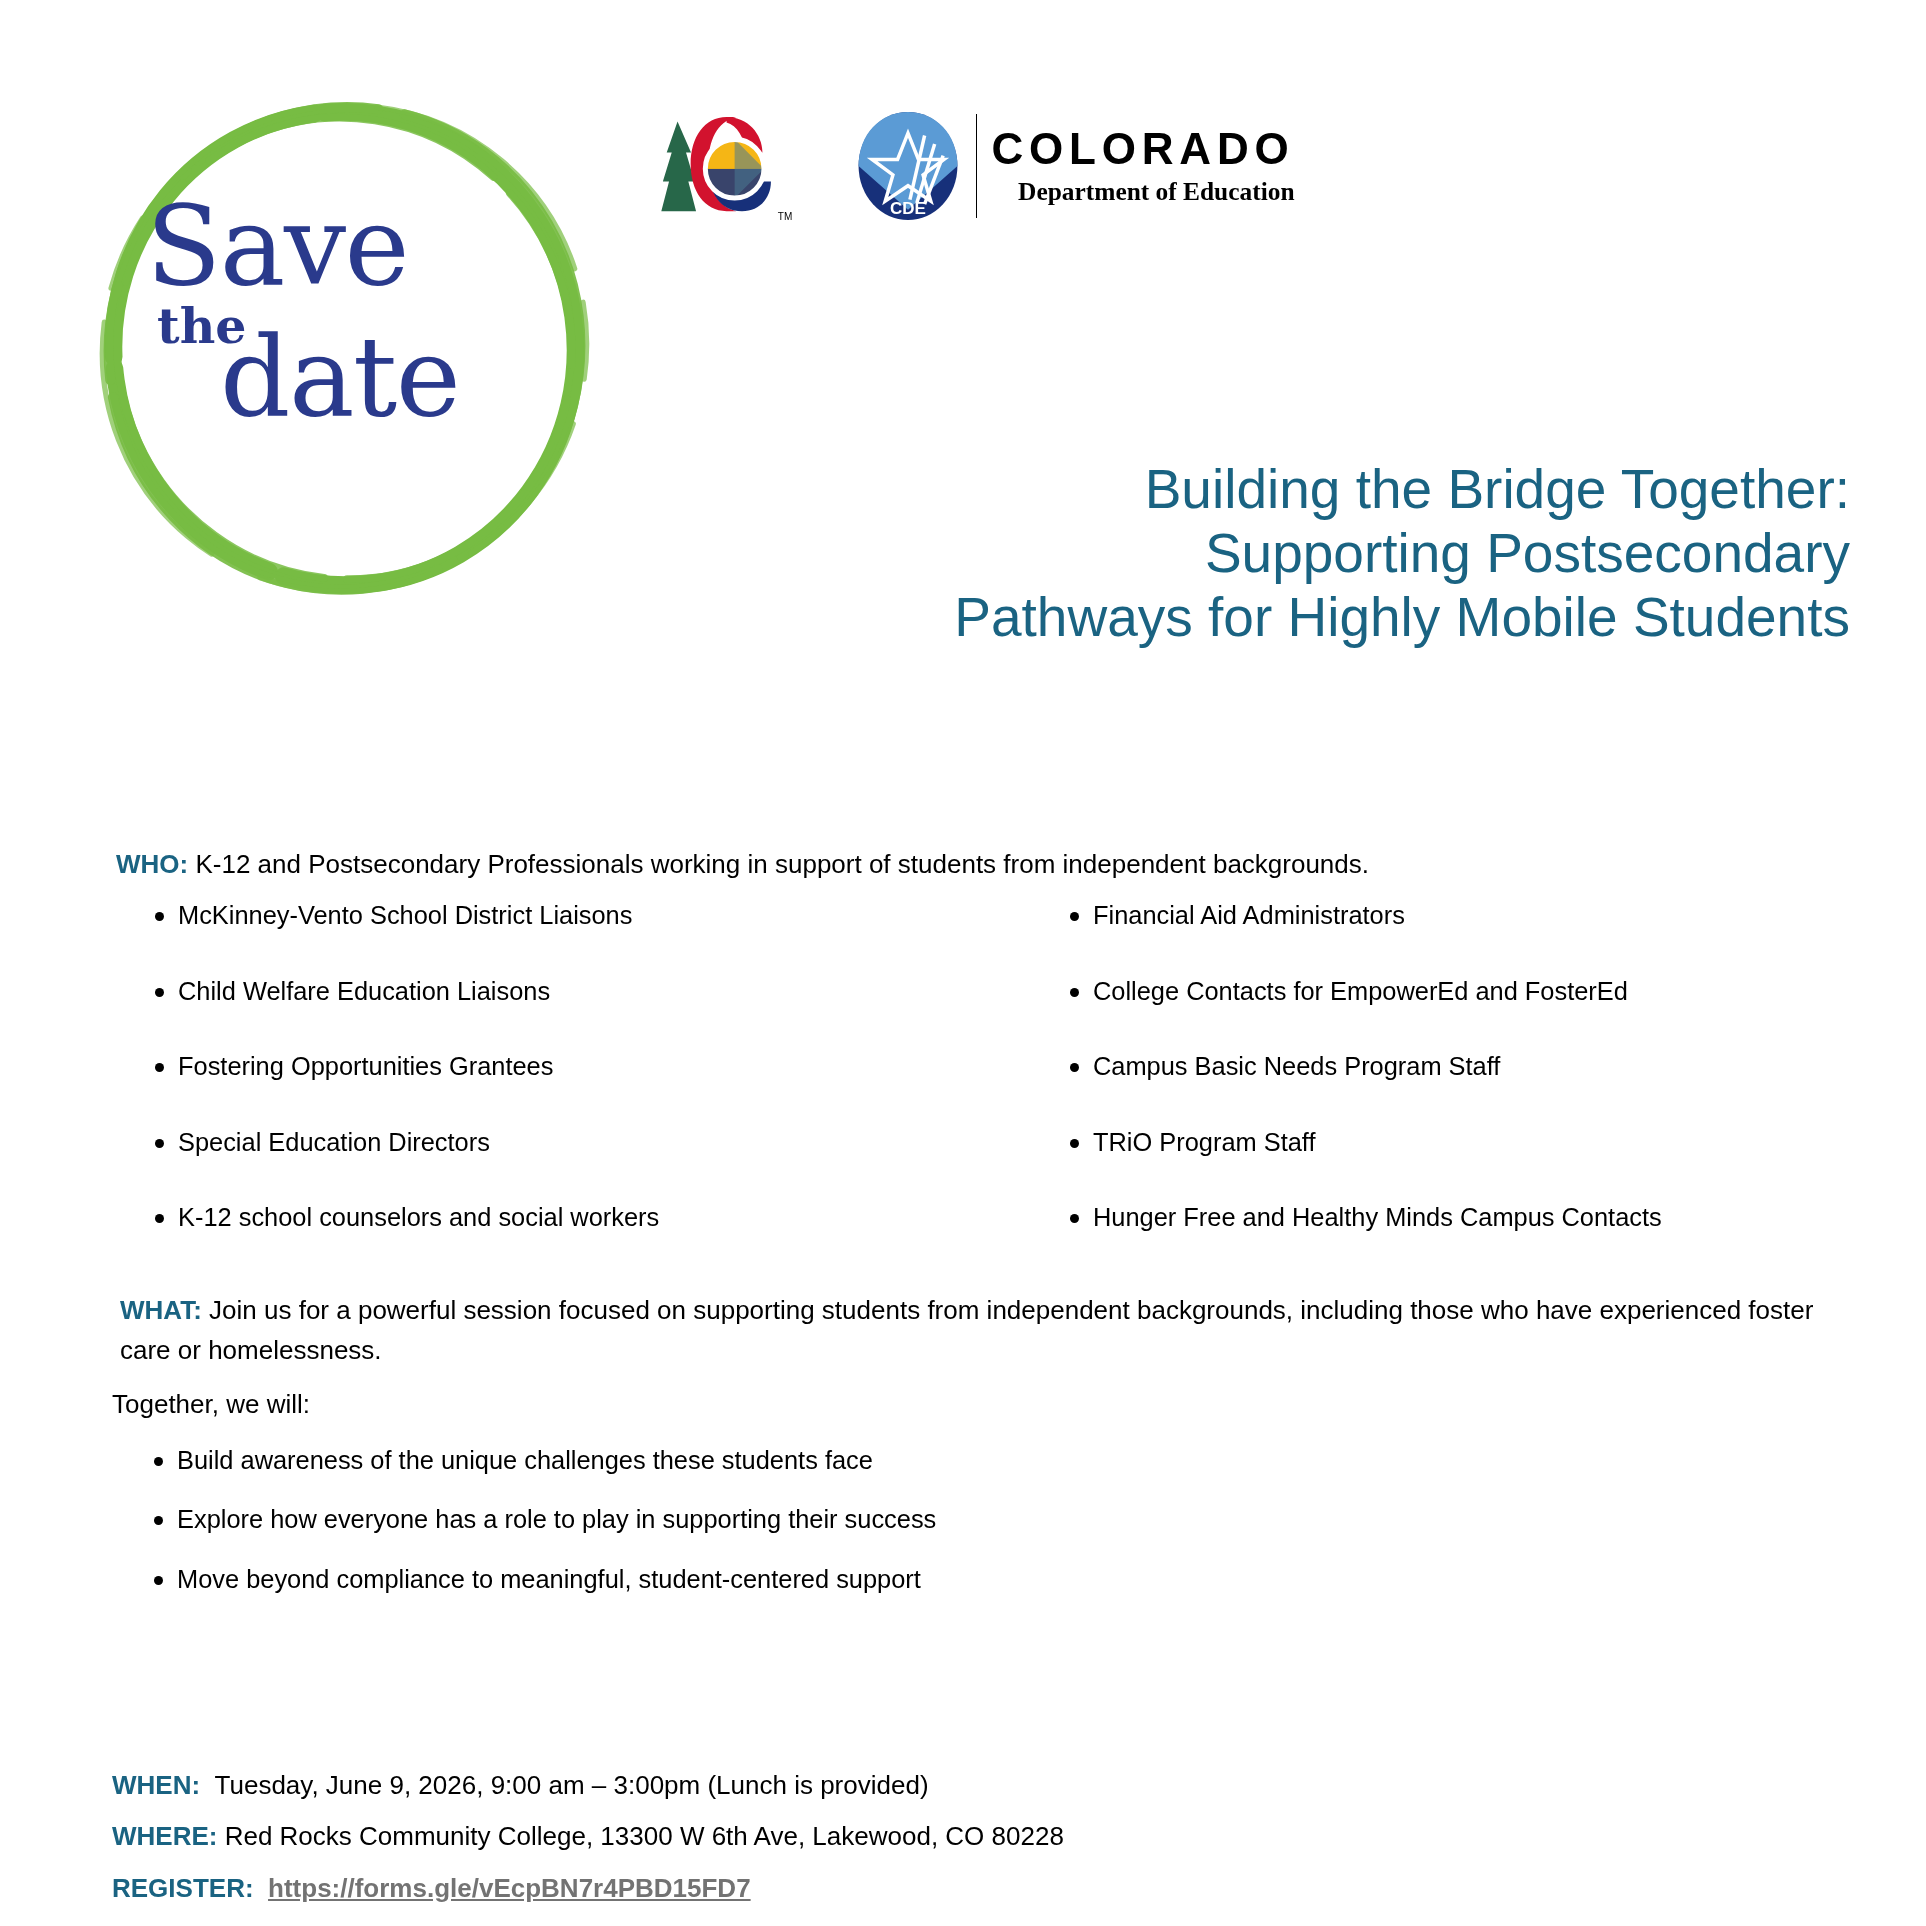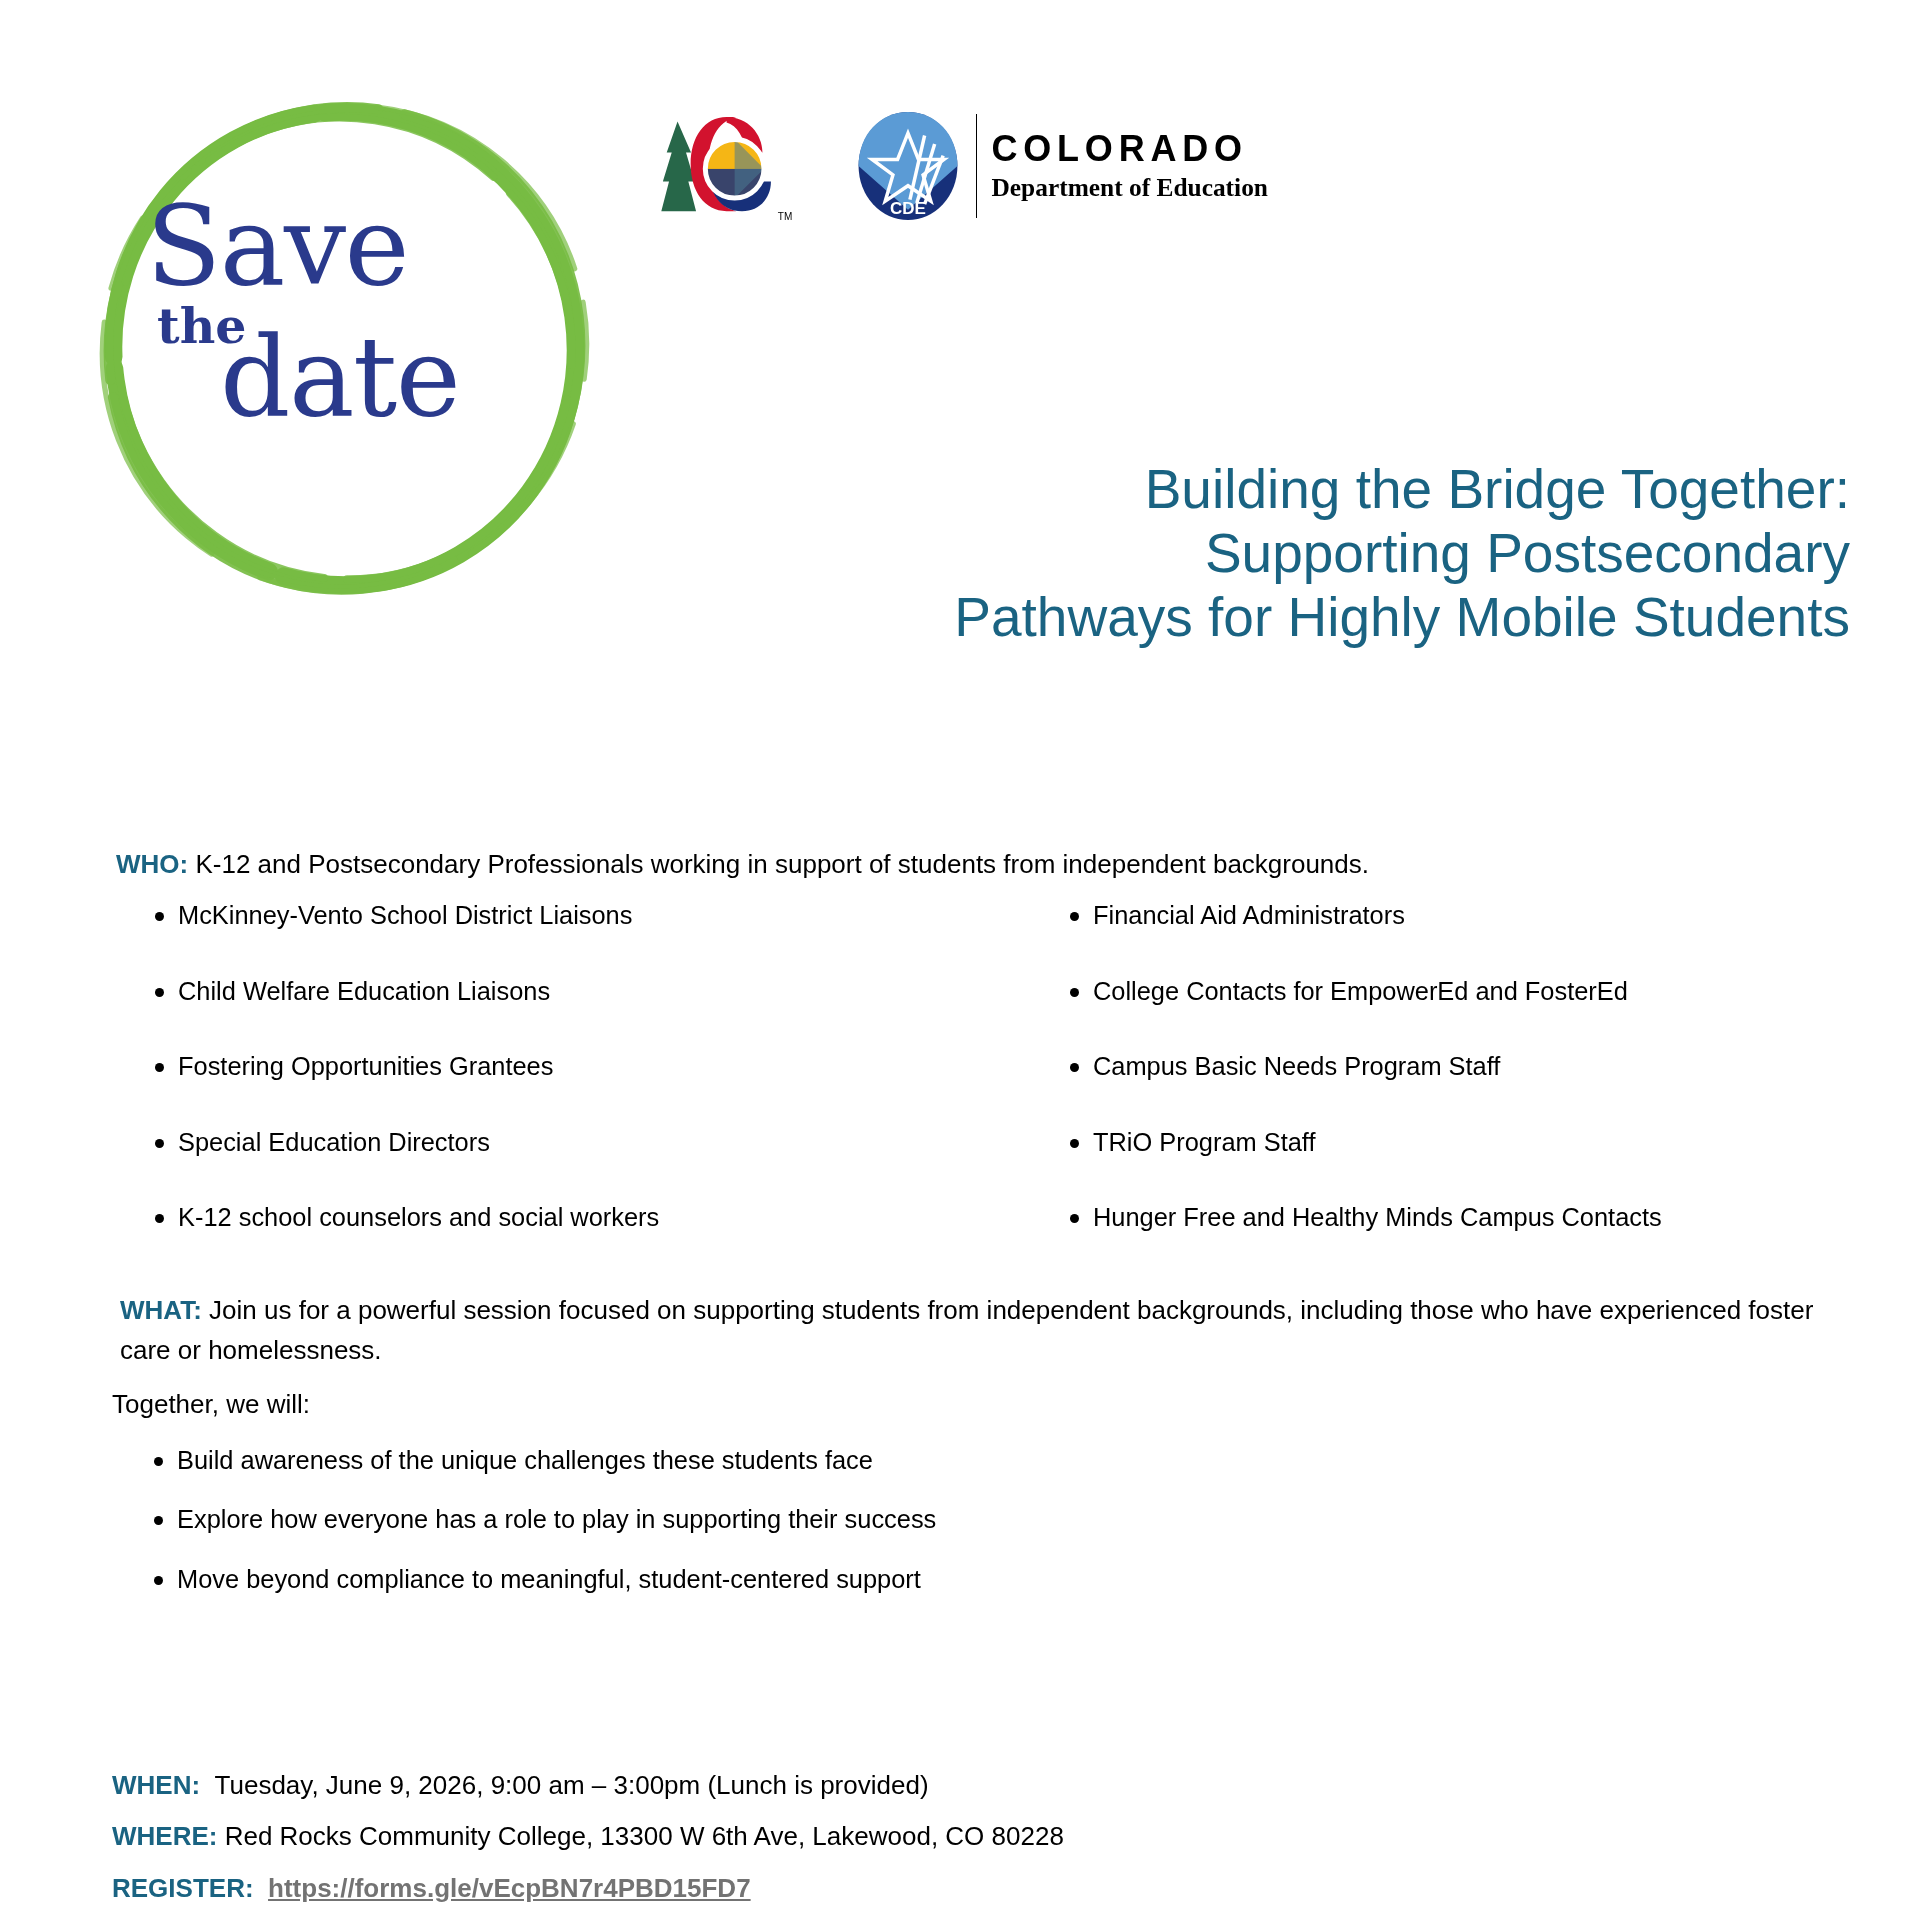--- a/index.html
+++ b/index.html
@@ -83,33 +83,34 @@
   .cde-divider {
     width: 1.9px;
     height: 104px;
     background: #000;
     margin: 0 14px 0 11.6px;
     align-self: center;
   }
   .cde-words { display: flex; flex-direction: column; justify-content: center; height: 104px; }
   .cde-colorado {
     font-family: "Liberation Sans", sans-serif;
-    font-size: 36px;
+    font-size: 44px;
     font-weight: 700;
     letter-spacing: 5.8px;
     color: #000;
     line-height: 1.05;
   }
   .cde-dept {
     font-family: "Liberation Serif", serif;
     font-size: 25.4px;
     font-weight: 700;
     color: #000;
     line-height: 1.1;
     margin-top: 5.4px;
+    text-align: right;
   }
 
   
   .title-block {
     position: absolute;
     left: 116px;
     top: 458px;
     width: 1734px;
     text-align: right;
   }

